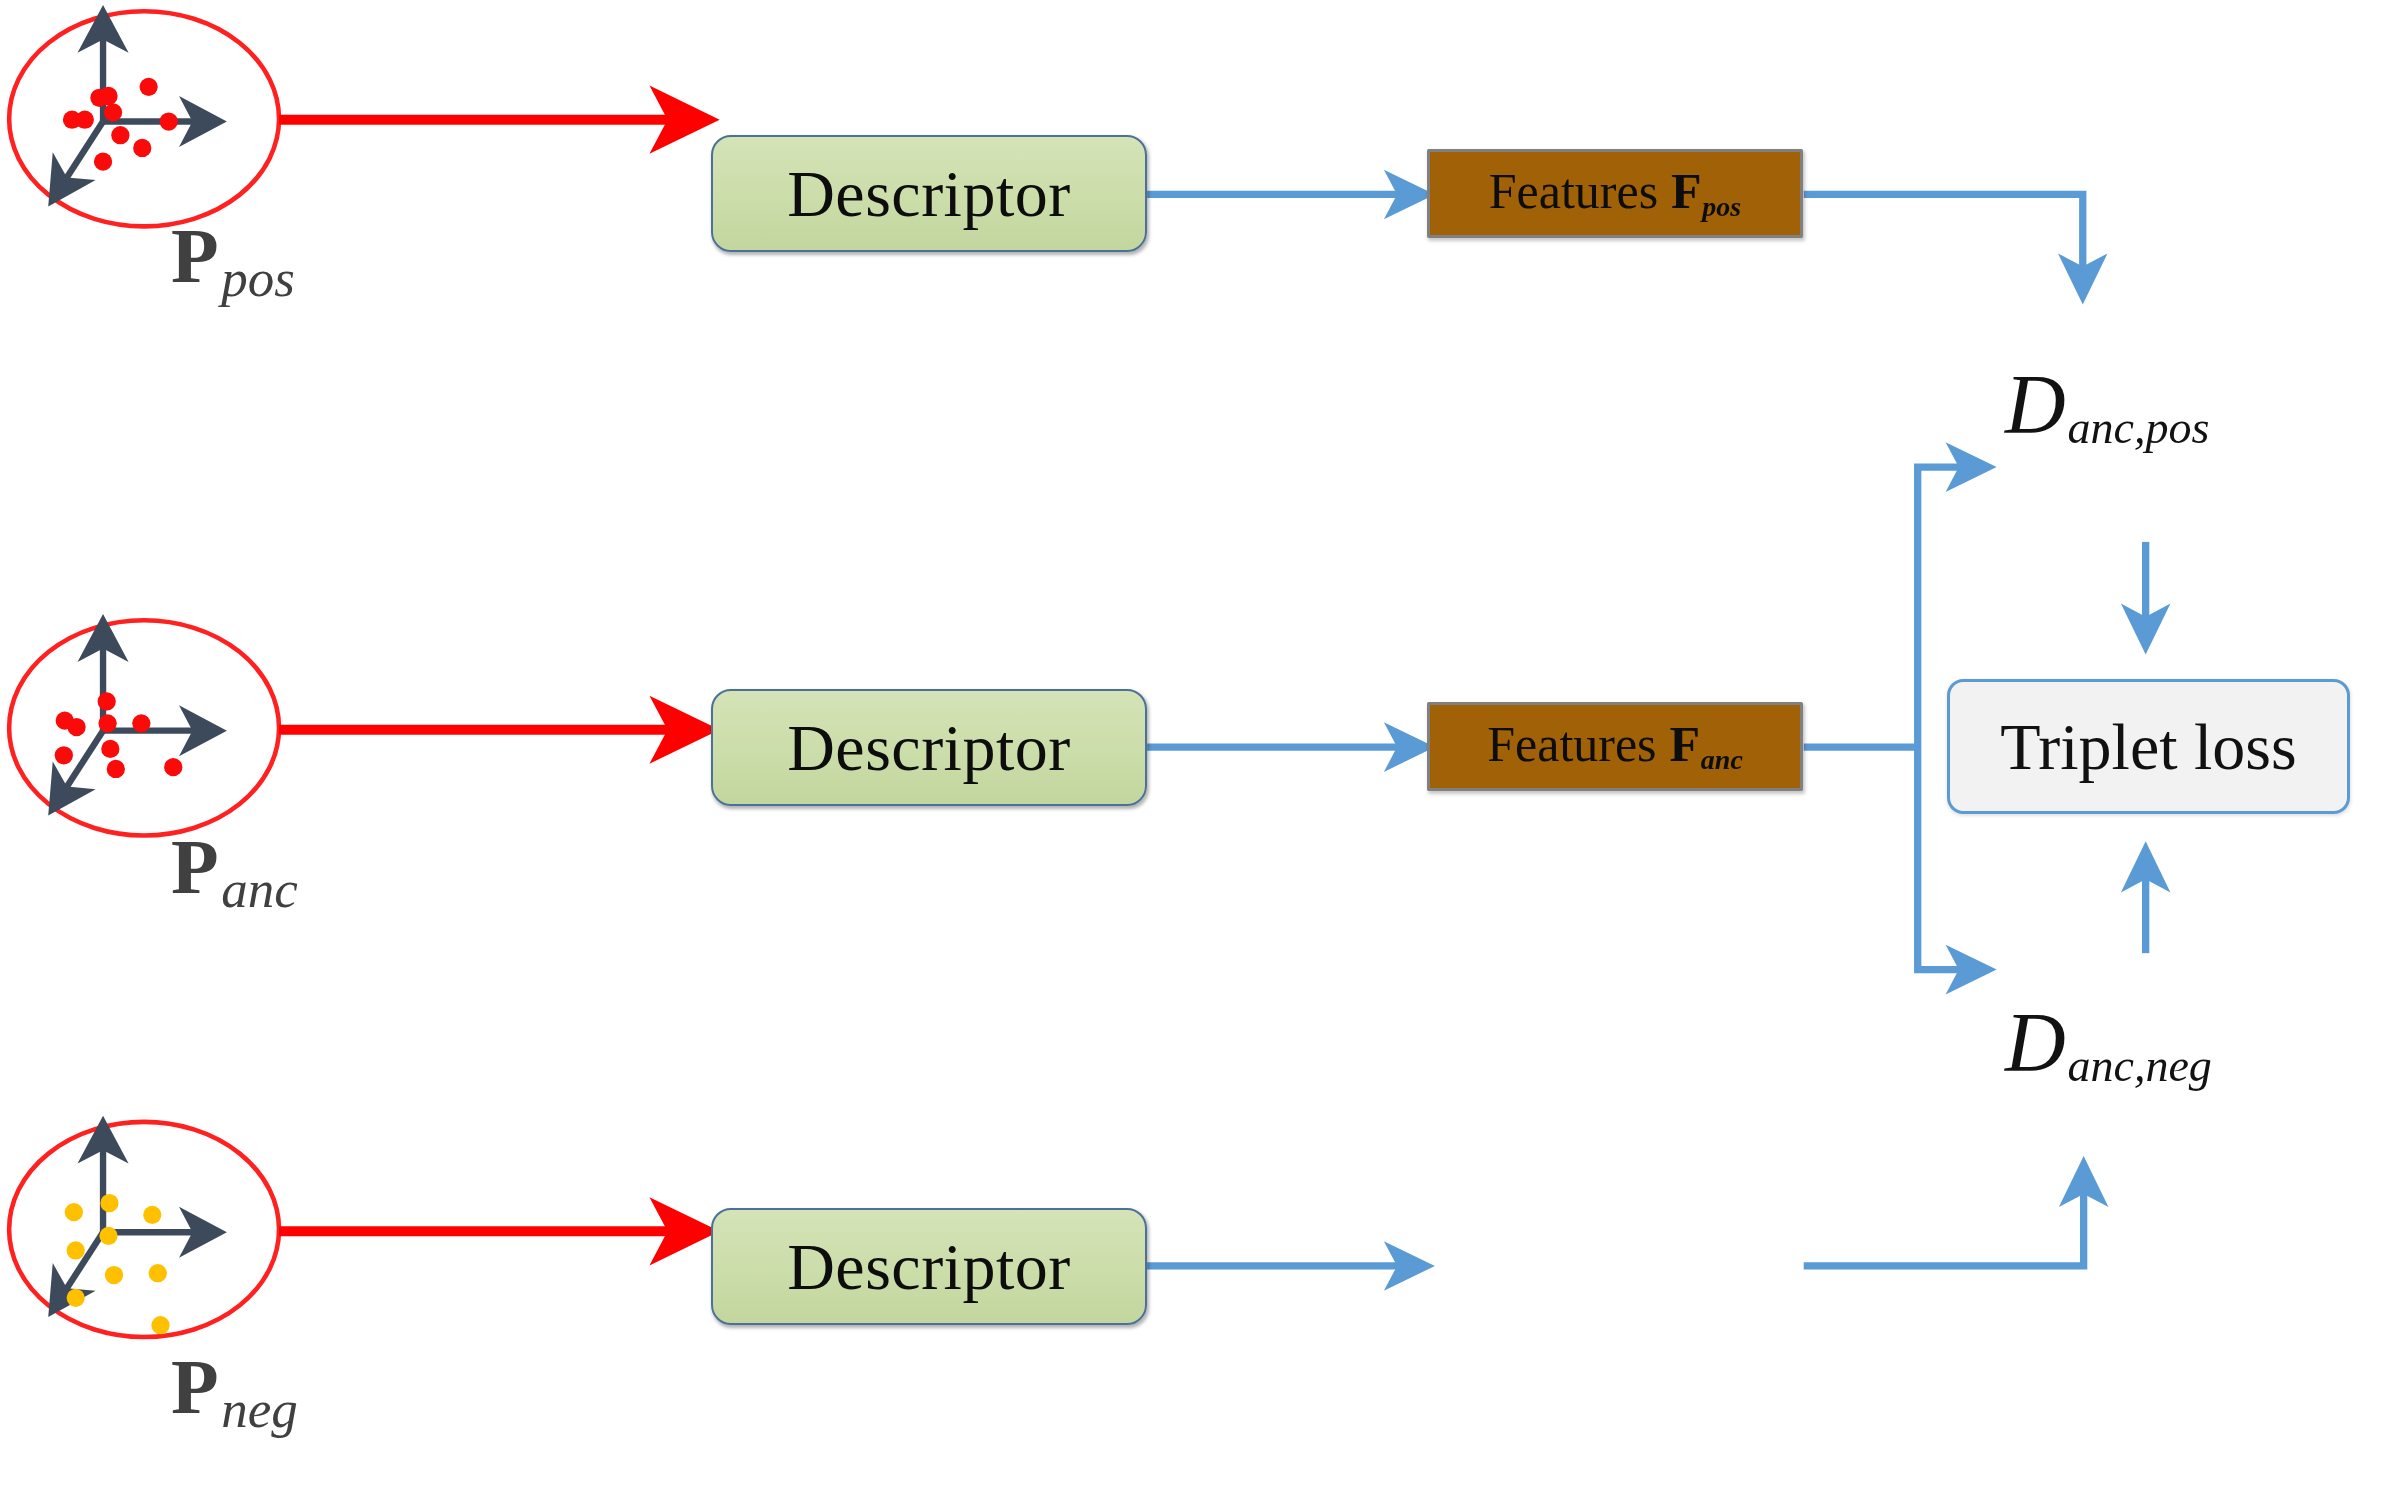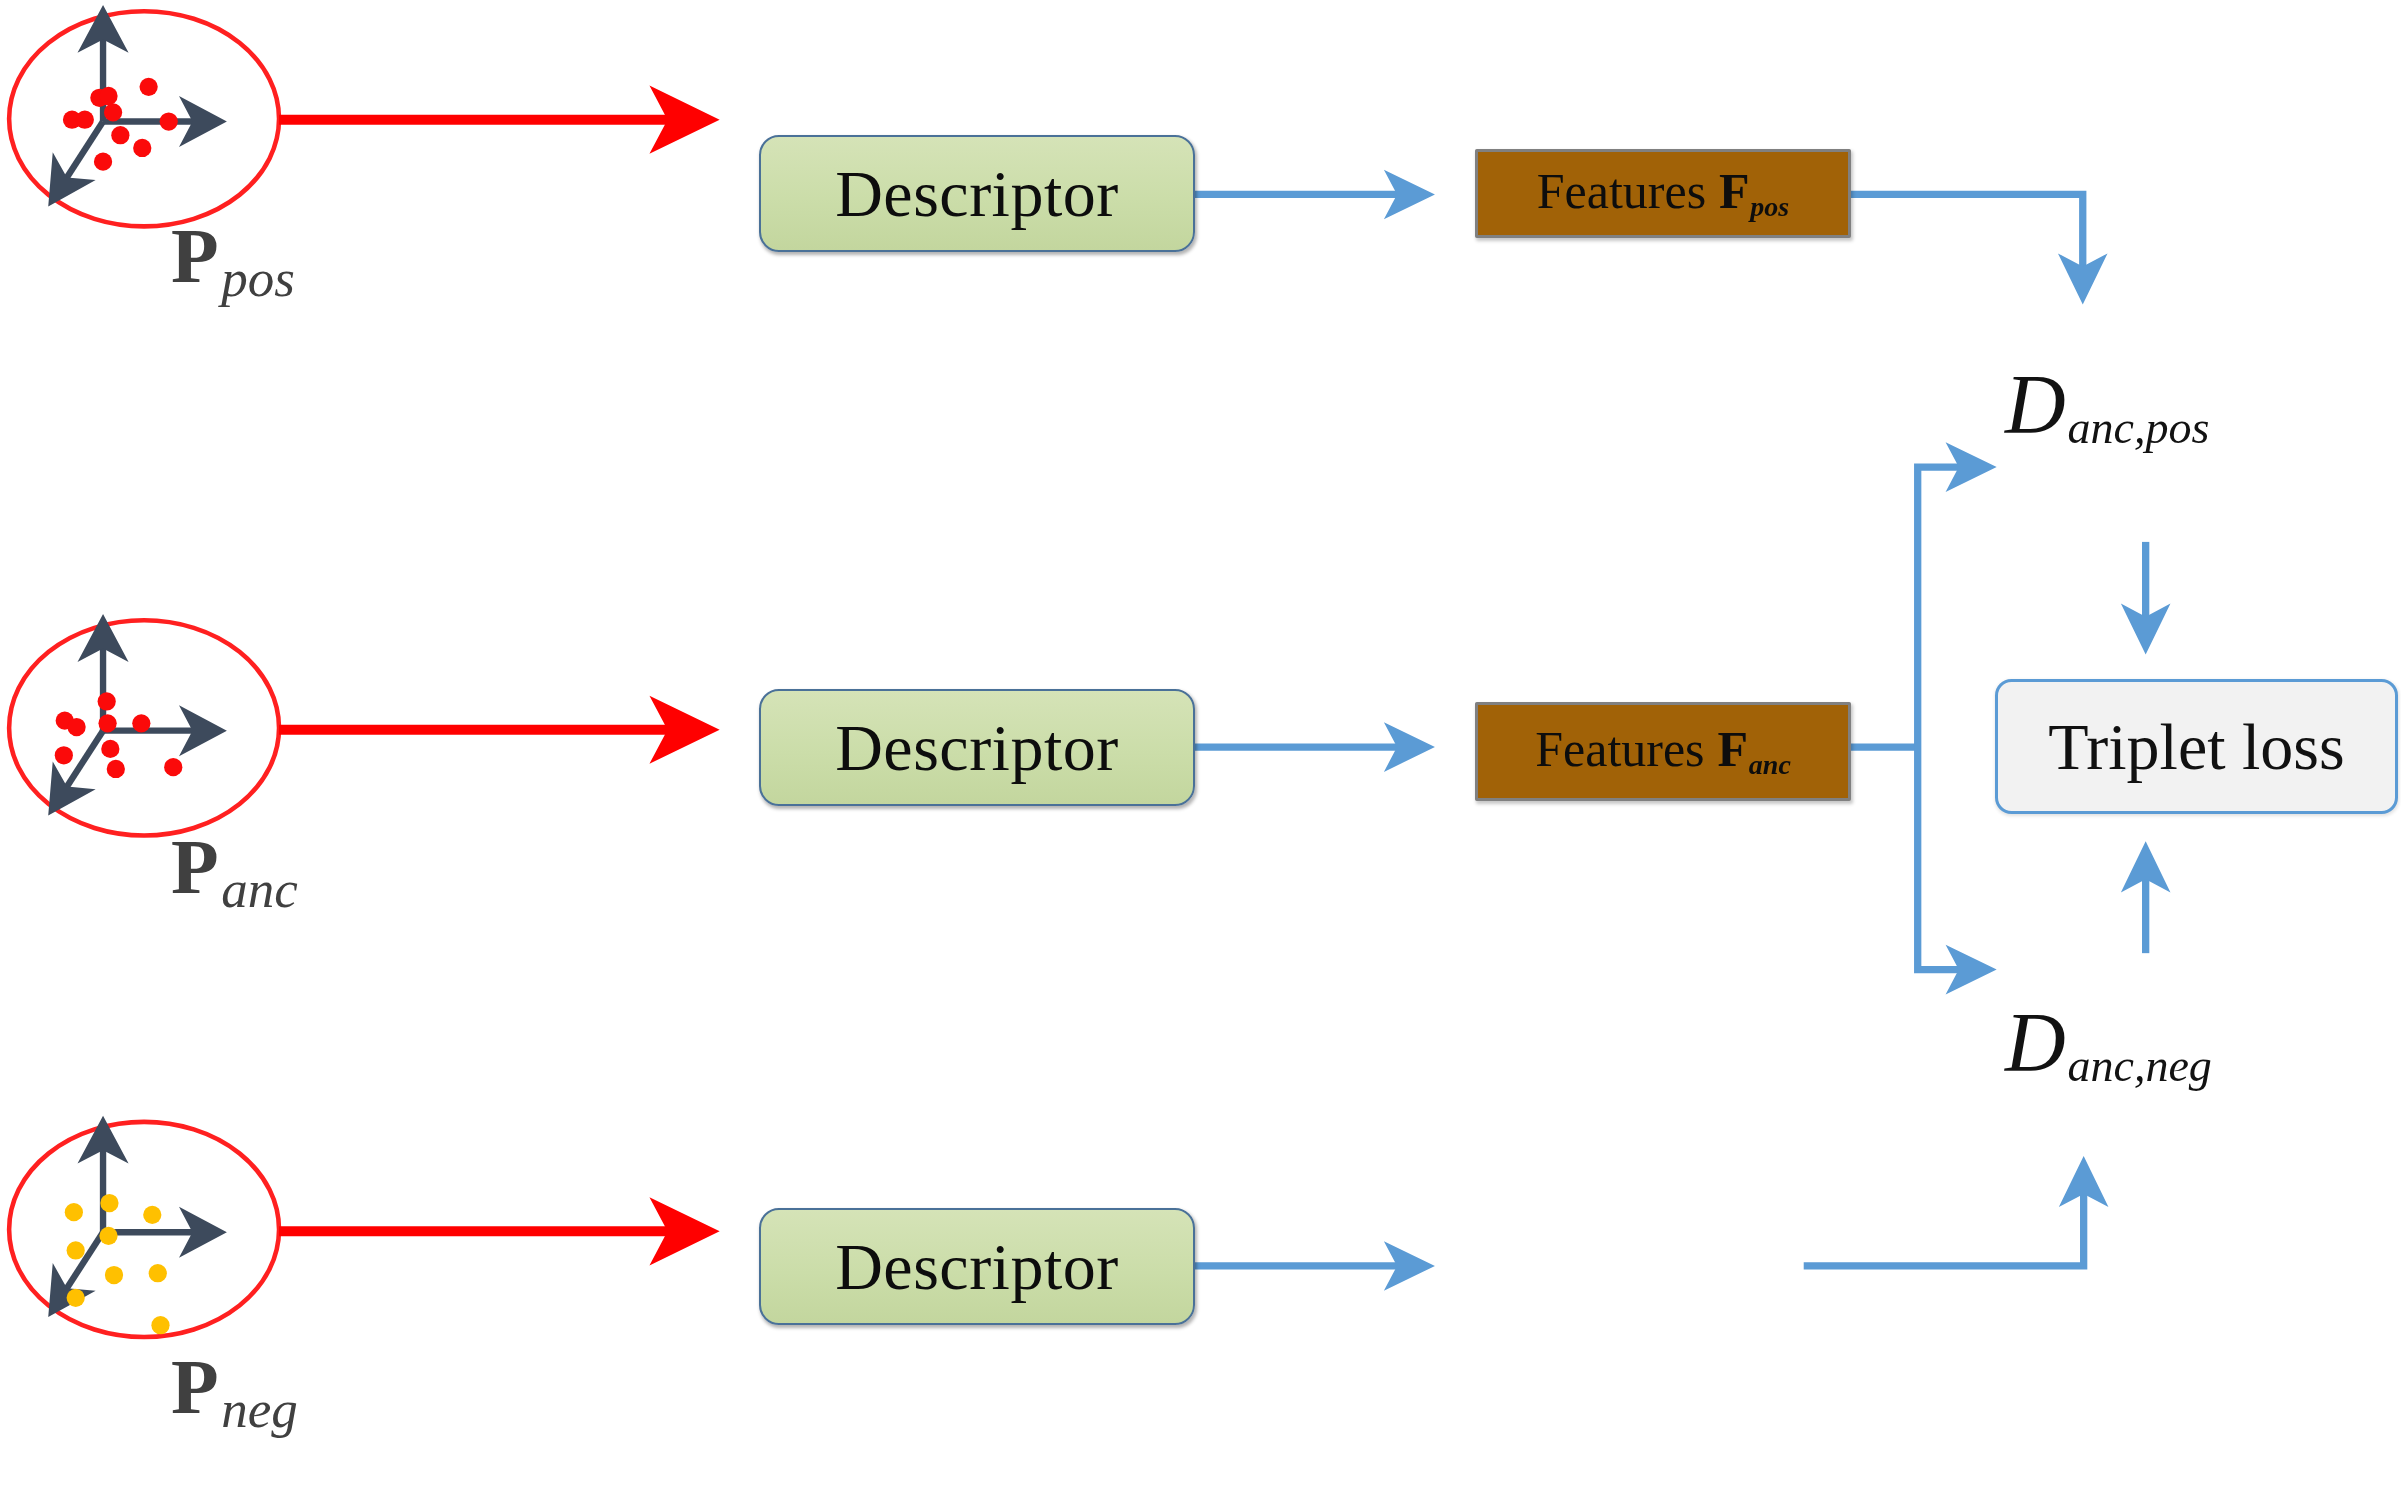--- a/index.html
+++ b/index.html
@@ -6,21 +6,21 @@
   body{
     width:2401px;height:1506px;
     font-family:"Liberation Serif", serif;
     overflow:hidden;
     position:relative;
   }
   #stage{position:absolute;left:0;top:0;width:2401px;height:1506px;}
   svg#canvas{position:absolute;left:0;top:0;width:2401px;height:1506px;}
 
   
-  .box{position:absolute;display:flex;align-items:center;justify-content:center;box-sizing:border-box;margin-left:48px;}
+  .box{position:absolute;display:flex;align-items:center;justify-content:center;box-sizing:border-box;}
 
   .descriptor-box{
     background:linear-gradient(180deg,#d5e3b7 0%,#cbdda9 55%,#c3d69e 100%);
     border:2.7px solid #4a7198;
     border-radius:20px;
     box-shadow:1.8px 2.7px 3.6px rgba(0,0,0,0.30);
   }
   .descriptor-box .txt{
     font-size:66px;color:#0d0d0d;letter-spacing:0.5px;line-height:1;
     font-family:"Liberation Serif", serif;
@@ -156,21 +156,21 @@
   </div>
 
   <div class="p-label" style="left:171px;top:217px;">
     <span class="pbold">P</span><span class="psub">pos</span>
   </div>
 
   <div class="box descriptor-box" style="left:711px;top:689px;width:436px;height:117px;">
     <span class="txt">Descriptor</span>
   </div>
 
-  <div class="box features-box" style="left:1427px;top:702px;width:376px;height:99px;">
+  <div class="box features-box" style="left:1427px;top:702px;width:376px;height:89px;">
     <span class="txt">
       <span>Features</span><span class="fsym">F</span><span class="fsub">anc</span>
     </span>
   </div>
 
   <div class="p-label" style="left:171px;top:828px;">
     <span class="pbold">P</span><span class="psub">anc</span>
   </div>
 
   <div class="box descriptor-box" style="left:711px;top:1208px;width:436px;height:117px;">

